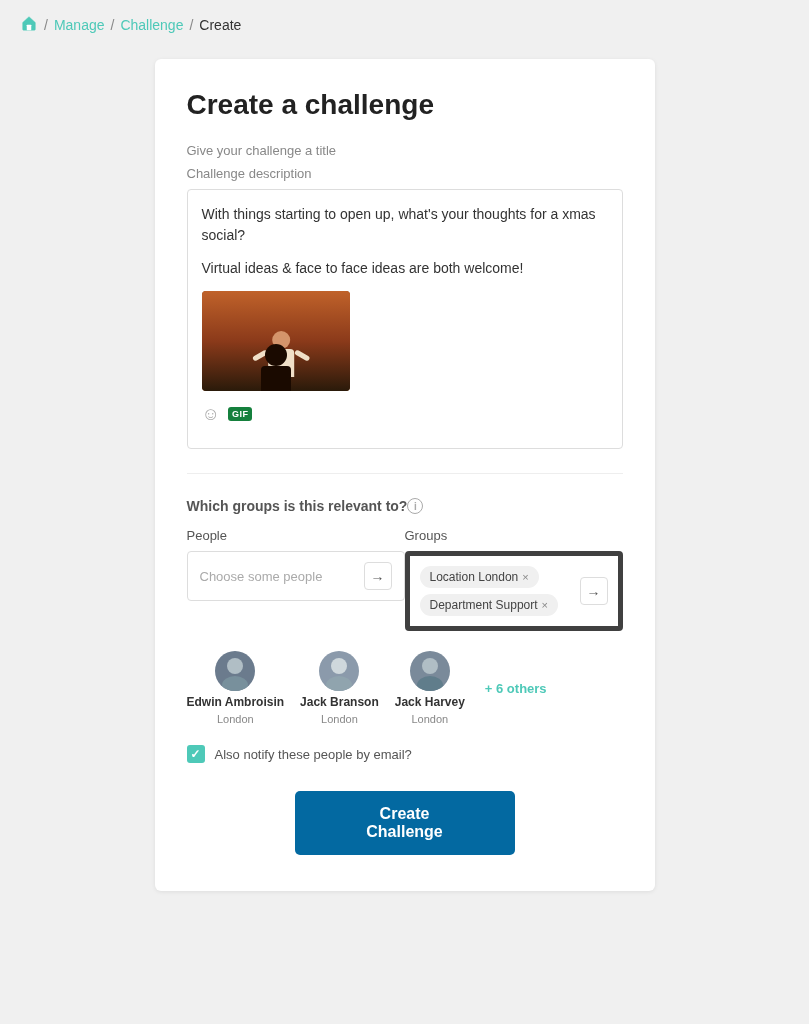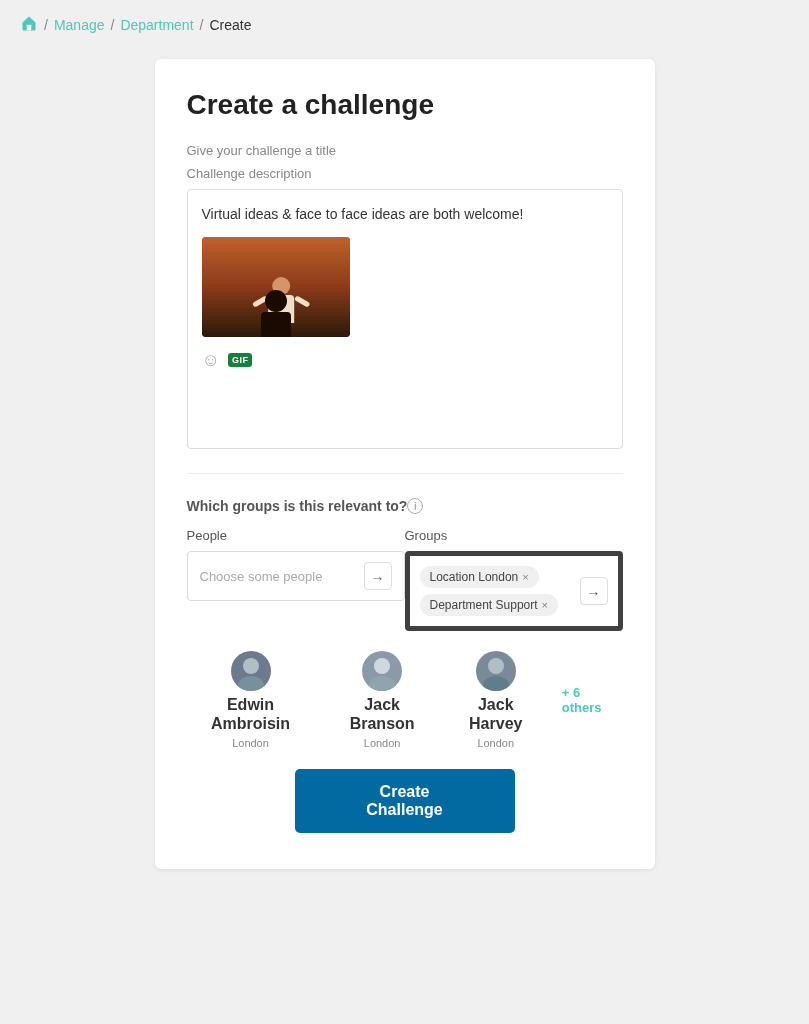--- a/index.html
+++ b/index.html
@@ -331,21 +331,21 @@
       align-items: center;
       justify-content: center;
       font-size: 16px;
     }
 
     .avatar-1 { background: #6b7b8d; }
     .avatar-2 { background: #8b9aab; }
     .avatar-3 { background: #7a8a9a; }
 
     .person-name {
-      font-size: 16px;
+      font-size: 12px;
       font-weight: 600;
       color: #333;
       line-height: 1.2;
     }
 
     .person-location {
       font-size: 11px;
       color: #888;
     }
 
@@ -414,35 +414,36 @@
 <nav class="breadcrumb">
   <span>
     <svg width="18" height="18" viewBox="0 0 20 20" fill="none">
       <path d="M3 9.5L10 3l7 6.5V17a1 1 0 01-1 1H4a1 1 0 01-1-1V9.5z" fill="#4ec9b8" stroke="#4ec9b8" stroke-width="0.5"></path>
       <rect x="7.5" y="12" width="5" height="6" rx="0.5" fill="#fff"></rect>
     </svg>
   </span>
   <span class="separator">/</span>
   <a href="#">Manage</a>
   <span class="separator">/</span>
-  <a href="#">Department</a>
+  <a href="#">Challenge</a>
   <span class="separator">/</span>
   <span class="current">Create</span>
 </nav>
 
 <div class="card">
 
   <h1 class="card-title">Create a challenge</h1>
 
   
   <label class="form-label">Give your challenge a title</label>
 
   
   <label class="form-label">Challenge description</label>
   <div class="description-box">
+    <p class="description-text">With things starting to open up, what's your thoughts for a xmas social?</p>
     <p class="description-text">Virtual ideas &amp; face to face ideas are both welcome!</p>
     <div class="description-image">
       <div class="gif-scene">
 
         <div style="position:absolute; bottom:14px; left:50%; transform:translateX(-30%);">
           <div class="gif-head"></div>
           <div class="gif-body">
             <div class="gif-arms-left"></div>
             <div class="gif-arms-right"></div>
           </div>
@@ -531,19 +532,23 @@
         </div>
         <span class="person-name">Jack Harvey</span>
         <span class="person-location">London</span>
       </div>
 
       <span class="more-people">+ 6 others</span>
     </div>
   </div>
 
   
+  <div class="notify-row">
+    <div class="checkbox-teal"></div>
+    <span class="notify-label">Also notify these people by email?</span>
+  </div>
 
   
   <div class="submit-row">
     <button class="create-btn">Create Challenge</button>
   </div>
 
 </div>
 
 </body></html>

